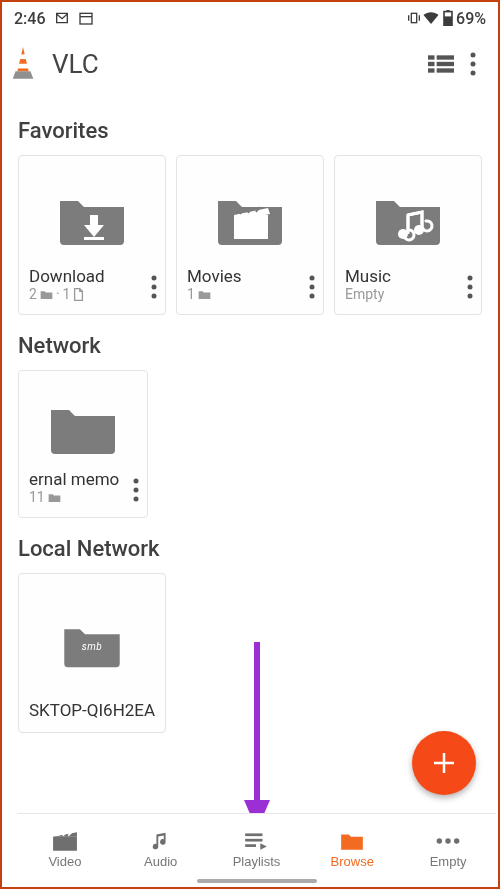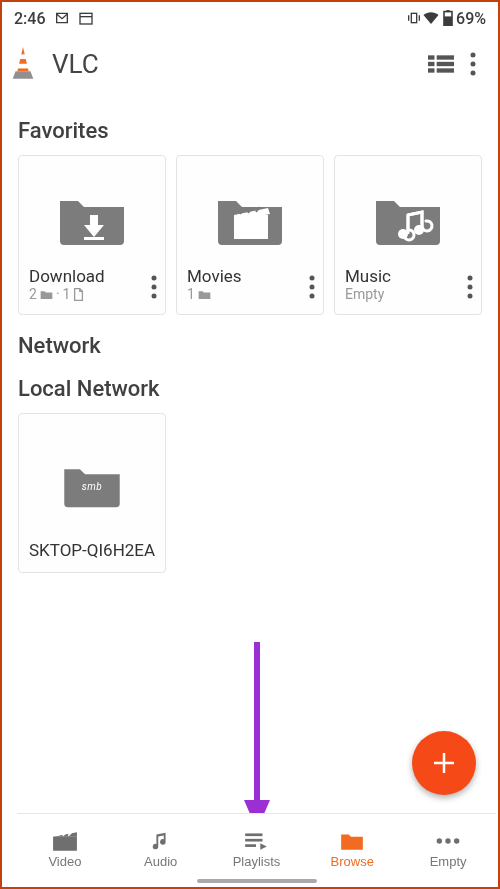--- a/index.html
+++ b/index.html
@@ -188,20 +188,43 @@
               <circle cx="3" cy="3" r="2.5"></circle>
               <circle cx="3" cy="12" r="2.5"></circle>
               <circle cx="3" cy="21" r="2.5"></circle>
             </svg>
       </button>
     </div>
 
   </div>
 
   <div class="section-title">Network</div>
+  <div class="hrow">
+    <div class="card card-sm">
+      <div class="iconzone">
+        <svg class="folder-icon" viewBox="0 0 72 60">
+          <path d="M4 14h18l6 6h40v34a4 4 0 0 1-4 4H8a4 4 0 0 1-4-4V14z" fill="#7c7c7c"></path>
+        </svg>
+      </div>
+      <div class="label">ernal memo</div>
+      <div class="sub">
+        <span>11</span>
+        <svg width="13" height="11" viewBox="0 0 20 16" fill="#999">
+              <path d="M1 3h6l2 2h10v10H1z"></path>
+            </svg>
+      </div>
+      <button class="dots">
+        <svg class="dots-svg" viewBox="0 0 6 24">
+              <circle cx="3" cy="3" r="2.5"></circle>
+              <circle cx="3" cy="12" r="2.5"></circle>
+              <circle cx="3" cy="21" r="2.5"></circle>
+            </svg>
+      </button>
+    </div>
+  </div>
 
   <div class="section-title">Local Network</div>
   <div class="hrow">
     <div class="card card-net">
       <div class="iconzone smb-folder">
         <svg class="folder-icon" style="width:64px;height:52px" viewBox="0 0 72 60">
           <path d="M4 14h18l6 6h40v34a4 4 0 0 1-4 4H8a4 4 0 0 1-4-4V14z" fill="#7c7c7c"></path>
         </svg>
         <span class="smb-label">smb</span>
       </div>

